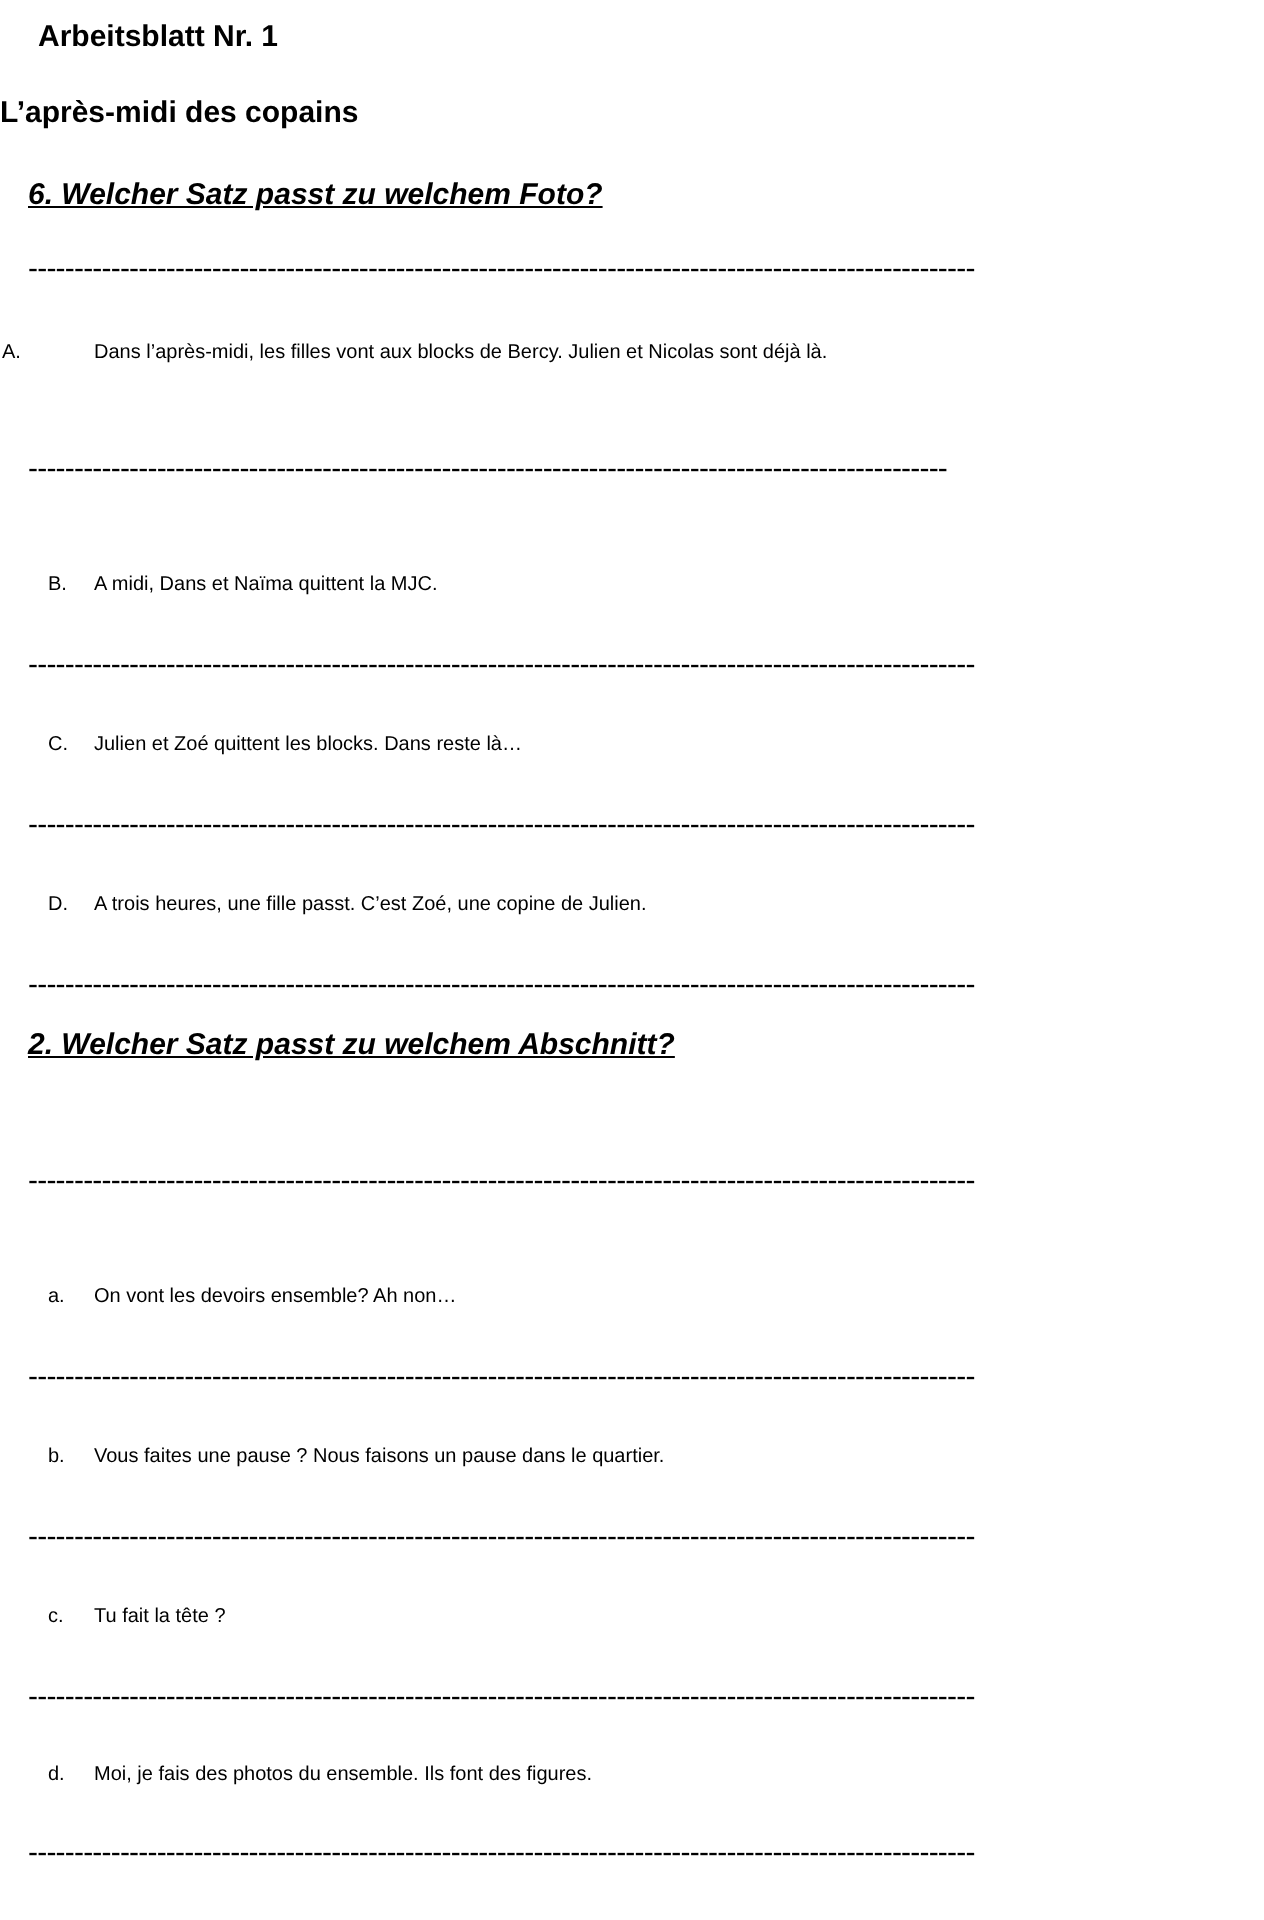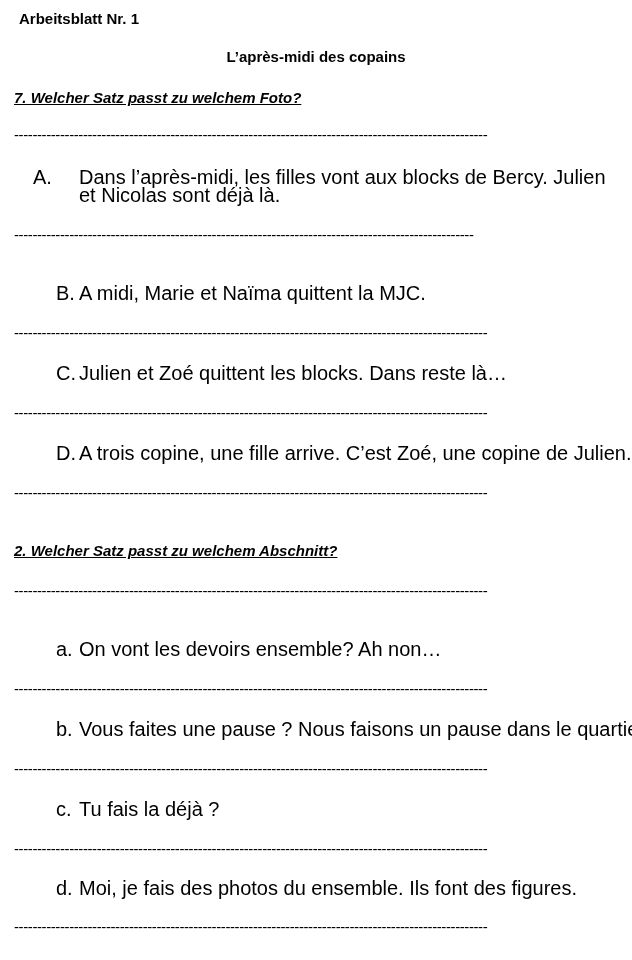--- a/index.html
+++ b/index.html
@@ -2,71 +2,71 @@
 <html><head>
   <meta charset="utf-8">
   <style>
     html, body { margin: 0; padding: 0; background: #ffffff; }
     body {
       width: 632px; height: 960px; position: relative; overflow: hidden;
       font-family: "Liberation Sans", sans-serif; color: #000; font-size: 15px;
     }
     .abs { position: absolute; white-space: nowrap; }
     .sheet-label { left: 19px; top: 10px; font-weight: bold; font-size: 15px; }
-    .doc-title { left: 0; width: 632px; text-align: center; top: 48px; font-weight: bold; font-size: 15px; }
+    .doc-title { left: 0; width: 632px; top: 48px; font-weight: bold; font-size: 15px; }
     .section-title { left: 14px; font-weight: bold; font-style: italic; text-decoration: underline; font-size: 15px; }
     .dash { left: 14px; font-size: 15px; letter-spacing: -0.4px; overflow: hidden; height: 18px; line-height: 18px; }
-    .item { left: 56px; font-size: 20px; line-height: 18px; }
+    .item { left: 24px; font-size: 10px; line-height: 18px; }
     .item .mark { display: inline-block; width: 23px; }
     .item .txt { display: inline; }
     .item.wrap { white-space: normal; width: 570px; padding-left: 23px; text-indent: -23px; box-sizing: border-box; }
   </style>
 </head>
 <body>
 
 <div class="abs sheet-label">Arbeitsblatt Nr. 1</div>
 <div class="abs doc-title">L’après-midi des copains</div>
 
-<div class="abs section-title" style="top:89px">7. Welcher Satz passt zu welchem Foto?</div>
+<div class="abs section-title" style="top:89px">6. Welcher Satz passt zu welchem Foto?</div>
 <div class="abs dash" style="top:126px; width:598px">-------------------------------------------------------------------------------------------------------</div>
 
 <div class="abs item wrap" style="top:168px">
   <span class="mark">A.</span><span class="txt">Dans l’après-midi, les filles vont aux blocks de Bercy. Julien et Nicolas sont déjà là.</span>
 </div>
 <div class="abs dash" style="top:226px; width:590px">----------------------------------------------------------------------------------------------------</div>
 
 <div class="abs item" style="top:284px">
-  <span class="mark">B.</span><span class="txt">A midi, Marie et Naïma quittent la MJC.</span>
+  <span class="mark">B.</span><span class="txt">A midi, Dans et Naïma quittent la MJC.</span>
 </div>
 <div class="abs dash" style="top:324px; width:598px">-------------------------------------------------------------------------------------------------------</div>
 
 <div class="abs item" style="top:364px">
   <span class="mark">C.</span><span class="txt">Julien et Zoé quittent les blocks. Dans reste là…</span>
 </div>
 <div class="abs dash" style="top:404px; width:598px">-------------------------------------------------------------------------------------------------------</div>
 
 <div class="abs item" style="top:444px">
-  <span class="mark">D.</span><span class="txt">A trois copine, une fille arrive. C’est Zoé, une copine de Julien.</span>
+  <span class="mark">D.</span><span class="txt">A trois heures, une fille passt. C’est Zoé, une copine de Julien.</span>
 </div>
 <div class="abs dash" style="top:484px; width:598px">-------------------------------------------------------------------------------------------------------</div>
 
-<div class="abs section-title" style="top:542px">2. Welcher Satz passt zu welchem Abschnitt?</div>
+<div class="abs section-title" style="top:514px">2. Welcher Satz passt zu welchem Abschnitt?</div>
 <div class="abs dash" style="top:582px; width:598px">-------------------------------------------------------------------------------------------------------</div>
 
 <div class="abs item" style="top:640px">
   <span class="mark">a.</span><span class="txt">On vont les devoirs ensemble? Ah non…</span>
 </div>
 <div class="abs dash" style="top:680px; width:598px">-------------------------------------------------------------------------------------------------------</div>
 
 <div class="abs item" style="top:720px">
   <span class="mark">b.</span><span class="txt">Vous faites une pause ? Nous faisons un pause dans le quartier.</span>
 </div>
 <div class="abs dash" style="top:760px; width:598px">-------------------------------------------------------------------------------------------------------</div>
 
 <div class="abs item" style="top:800px">
-  <span class="mark">c.</span><span class="txt">Tu fais la déjà ?</span>
+  <span class="mark">c.</span><span class="txt">Tu fait la tête ?</span>
 </div>
 <div class="abs dash" style="top:840px; width:598px">-------------------------------------------------------------------------------------------------------</div>
 
 <div class="abs item" style="top:879px">
   <span class="mark">d.</span><span class="txt">Moi, je fais des photos du ensemble. Ils font des figures.</span>
 </div>
 <div class="abs dash" style="top:918px; width:598px">-------------------------------------------------------------------------------------------------------</div>
 
 </body></html>

